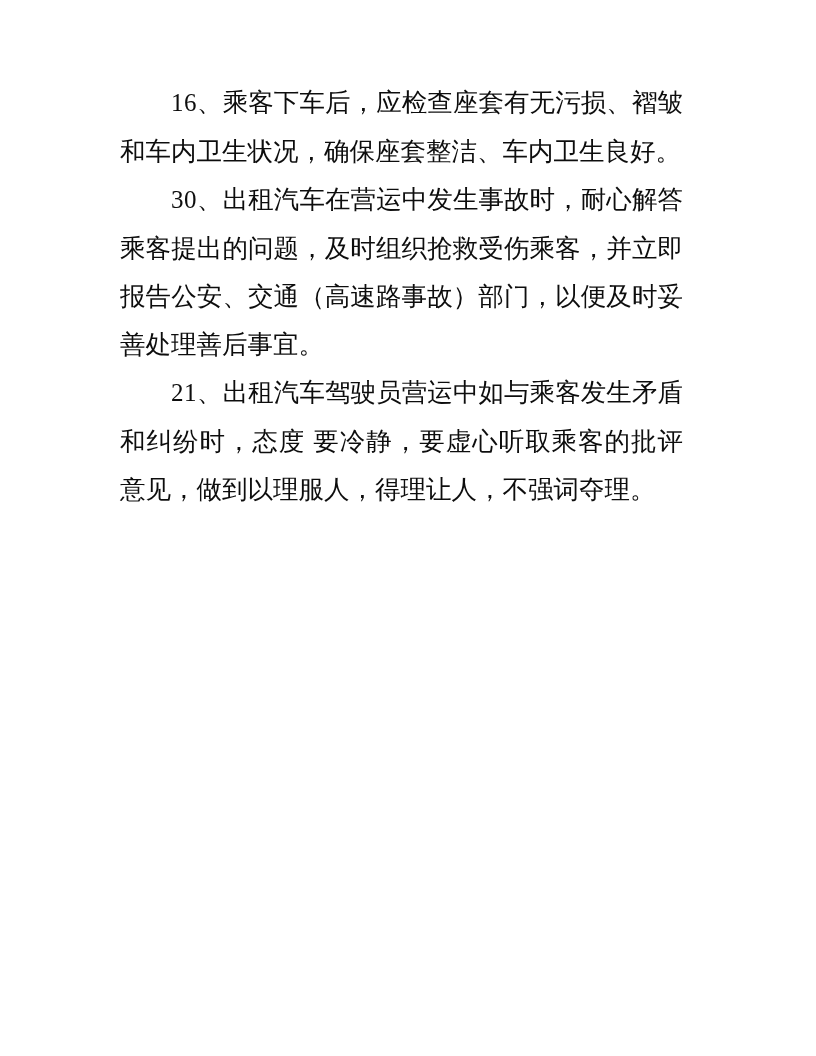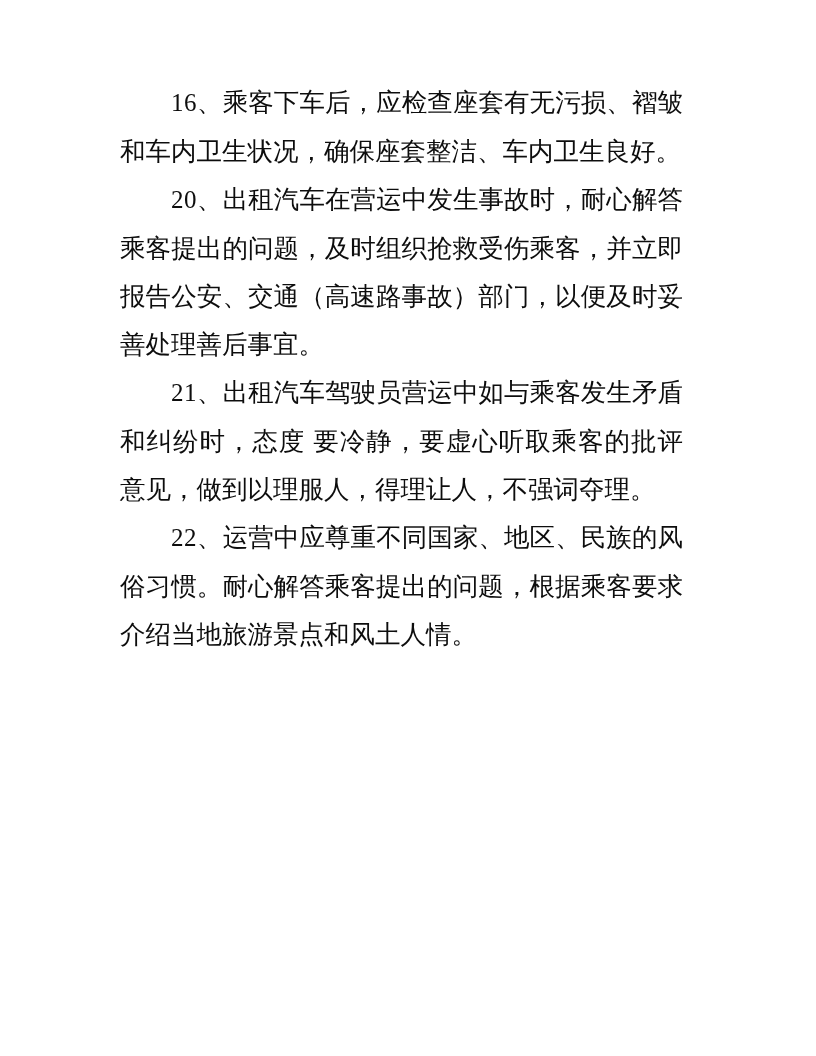--- a/index.html
+++ b/index.html
@@ -55,20 +55,19 @@
 <body>
 
 <div class="page">
   <div class="doc-body">
 
     <p class="para"><span class="num">16、</span><span>乘客下车后，应检查座套有无污损、褶皱和车内卫生状况，确保座套整洁、车内卫生良好。</span></p>
 
 
 
 
-    <p class="para"><span class="num">20、</span><span>出租汽车在营运中发生事故时，耐心解答乘客提出的问题，及时组织抢救受伤乘客，并立即报告公安、交通（高速路事故）部门，以便及时妥善处理善后事宜。</span></p>
+    <p class="para"><span class="num">30、</span><span>出租汽车在营运中发生事故时，耐心解答乘客提出的问题，及时组织抢救受伤乘客，并立即报告公安、交通（高速路事故）部门，以便及时妥善处理善后事宜。</span></p>
 
     <p class="para"><span class="num">21、</span><span>出租汽车驾驶员营运中如与乘客发生矛盾和纠纷时，态度 要冷静，要虚心听取乘客的批评意见，做到以理服人，得理让人，不强词夺理。</span></p>
 
-    <p class="para"><span class="num">22、</span><span>运营中应尊重不同国家、地区、民族的风俗习惯。耐心解答乘客提出的问题，根据乘客要求介绍当地旅游景点和风土人情。</span></p>
 
   </div>
 </div>
 
 </body></html>

